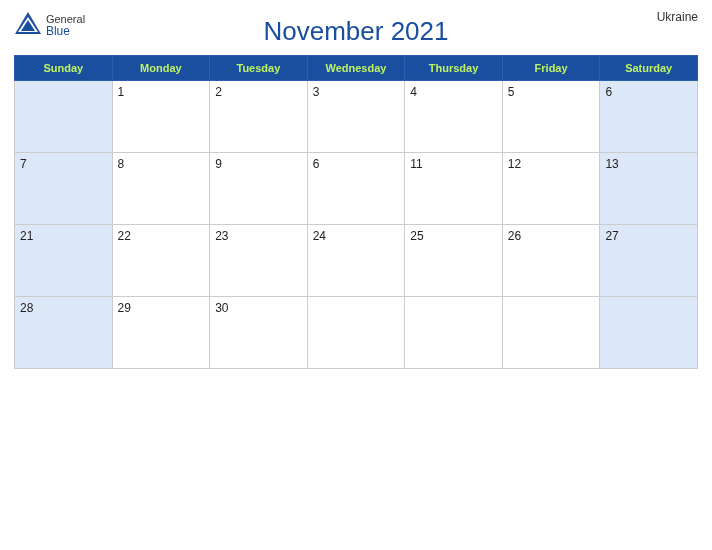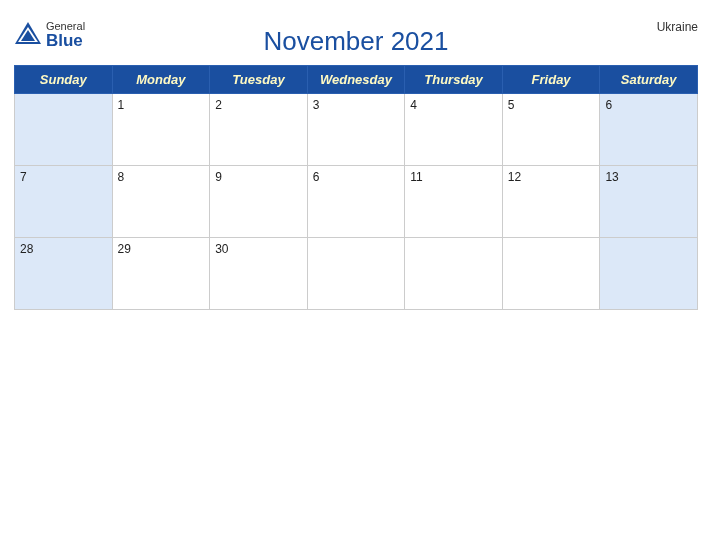--- a/index.html
+++ b/index.html
@@ -7,21 +7,21 @@
       font-family: Arial, sans-serif;
       background: #fff;
       width: 712px;
       height: 550px;
       overflow: hidden;
     }
     .calendar-container {
       width: 712px;
       height: 550px;
       background: #fff;
-      padding: 20px 14px 14px 14px;
+      padding: 10px 14px 14px 14px;
     }
     .calendar-header {
       display: flex;
       align-items: center;
       justify-content: center;
       position: relative;
       padding: 6px 0 8px 0;
     }
     .logo-area {
       position: absolute;
@@ -32,23 +32,23 @@
       align-items: center;
       width: 70px;
     }
     .logo-text-general {
       font-size: 11px;
       color: #333;
       font-weight: normal;
       line-height: 1;
     }
     .logo-text-blue {
-      font-size: 17px;
+      font-size: 12px;
       color: #1a4fa0;
-      font-weight: bold;
+      font-weight: normal;
       line-height: 1;
     }
     .logo-wrapper {
       display: flex;
       align-items: center;
       gap: 3px;
     }
     .month-title {
       font-size: 26px;
       color: #1a4fa0;
@@ -62,27 +62,26 @@
       font-size: 12px;
       color: #333;
     }
     .calendar-grid {
       width: 100%;
       border-collapse: collapse;
       table-layout: fixed;
     }
     .calendar-grid th {
       background-color: #1a4fa0;
-      color: #fef9c3;
-      font-size: 13px;
+      color: #bef264;
+      font-size: 11px;
       font-weight: bold;
       text-align: center;
       padding: 6px 4px;
       border: 1px solid #2a5fb0;
-      font-style: italic;
     }
     .calendar-grid td {
       border: 1px solid #ccc;
       vertical-align: top;
       height: 72px;
       padding: 4px 5px;
       font-size: 12px;
       color: #222;
       background: #fff;
     }
@@ -148,20 +147,29 @@
         <tr class="week-row">
           <td class="weekend-cell"><span class="date-num">7</span></td>
           <td><span class="date-num">8</span></td>
           <td><span class="date-num">9</span></td>
           <td><span class="date-num">6</span></td>
           <td><span class="date-num">11</span></td>
           <td><span class="date-num">12</span></td>
           <td class="weekend-cell"><span class="date-num">13</span></td>
         </tr>
         <tr class="week-row">
+          <td class="weekend-cell"><span class="date-num">21</span></td>
+          <td><span class="date-num">22</span></td>
+          <td><span class="date-num">23</span></td>
+          <td><span class="date-num">24</span></td>
+          <td><span class="date-num">25</span></td>
+          <td><span class="date-num">26</span></td>
+          <td class="weekend-cell"><span class="date-num">27</span></td>
+        </tr>
+        <tr class="week-row">
           <td class="weekend-cell"><span class="date-num">28</span></td>
           <td><span class="date-num">29</span></td>
           <td><span class="date-num">30</span></td>
           <td></td>
           <td></td>
           <td></td>
           <td class="weekend-cell"></td>
         </tr>
       </tbody>
   </table>

